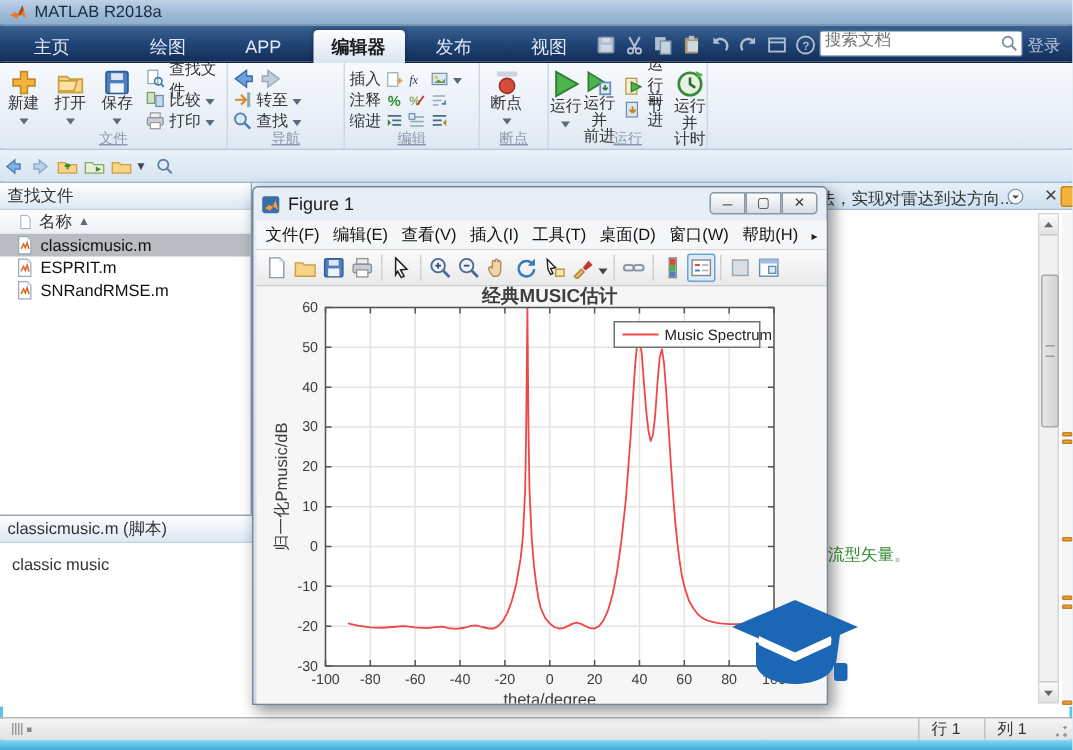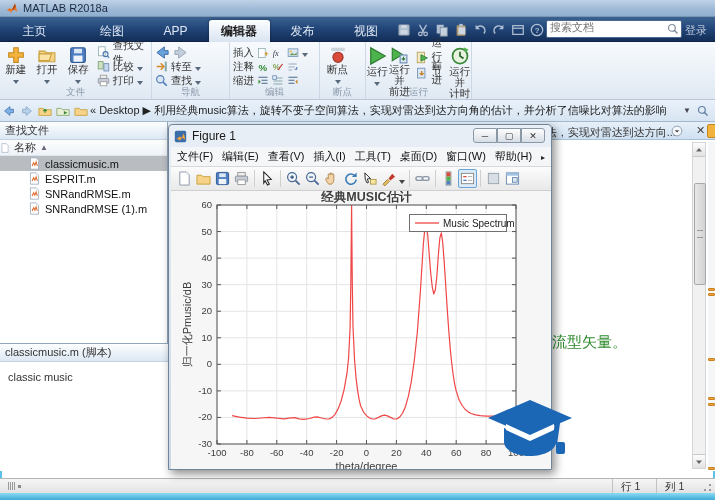--- a/index.html
+++ b/index.html
@@ -32,21 +32,21 @@
     border:1px solid #4a6a94;border-radius:2px;display:flex;align-items:flex-start;box-sizing:border-box;}
   #searchbox input{flex:1;border:0;outline:0;font-size:11px;color:#888;padding:0 3px;
     font-family:inherit;background:transparent;min-width:0;}
   #signin{position:absolute;right:8px;top:6px;font-size:11px;color:#b9c6d8;}
   
   #ribbon{left:0;top:42px;width:715px;height:58px;
     background:linear-gradient(#f7fafd,#e7eef6 70%,#dfe8f2);
     border-bottom:1px solid #b9c7d8;box-sizing:border-box;display:flex;}
   .rgroup{position:relative;height:100%;border-right:1px solid #ccd8e5;box-sizing:border-box;}
   .rgroup .glabel{position:absolute;bottom:0px;left:0;width:100%;text-align:center;
-    font-size:9.5px;color:#8b9aad;}
+    font-size:9.5px;color:#8b9aad;text-decoration:underline;}
   .gcontent{position:absolute;top:2px;left:0;right:0;bottom:13px;display:flex;align-items:stretch;}
   .bigbtn{width:35px;display:flex;flex-direction:column;align-items:center;justify-content:flex-start;
     padding-top:2px;font-size:10.5px;color:#333;text-align:center;white-space:pre-line;line-height:11px;}
   .bigbtn .bicon{height:20px;display:flex;align-items:center;}
   .smallcol{display:flex;flex-direction:column;justify-content:flex-start;padding-top:2px;gap:1px;}
   .smallbtn{display:flex;align-items:center;height:13px;font-size:10.5px;color:#333;gap:3px;padding:0 3px;}
   .minicol{display:flex;flex-direction:column;justify-content:center;gap:3px;padding:0 2px;}
   
   #addressbar{left:0;top:100px;width:715px;height:22px;
     background:linear-gradient(#eaf2fa,#d6e4f2);
@@ -56,36 +56,36 @@
   #crumb{white-space:nowrap;overflow:hidden;flex:1;}
   #addr-right{display:flex;align-items:center;margin-right:4px;gap:4px;}
   
   #folder-panel{left:0;top:122px;width:168px;height:221px;background:#fff;
     border-right:1px solid #93a7bb;box-sizing:border-box;}
   .panel-hdr{height:18px;background:linear-gradient(#fdfeff,#dce8f4);
     border-bottom:1px solid #c2d2e2;font-size:11px;color:#333;
     display:flex;align-items:center;padding-left:5px;box-sizing:border-box;}
   #col-hdr{height:16px;background:linear-gradient(#fdfdfd,#eef3f8);
     border-bottom:1px solid #dde5ee;display:flex;align-items:center;
-    font-size:11px;color:#333;padding-left:0;gap:4px;box-sizing:border-box;}
+    font-size:11px;color:#333;padding-left:12px;gap:4px;box-sizing:border-box;}
   .file-row{height:15px;display:flex;align-items:center;gap:4px;font-size:11px;color:#111;
-    padding-left:28px;box-sizing:border-box;white-space:nowrap;}
+    padding-left:10px;box-sizing:border-box;white-space:nowrap;}
   .file-row.selected{background:#b9bdc1;}
   #details-panel{left:0;top:343px;width:172px;height:128px;background:#fff;
     border-right:1px solid #93a7bb;border-top:1px solid #93a7bb;box-sizing:border-box;}
   #details-body{font-size:11px;color:#333;padding:9px 0 0 8px;}
   
   #editor-region{left:168px;top:122px;width:547px;height:349px;background:#fff;}
   #editor-tabbar{position:absolute;left:0;top:0;width:547px;height:18px;
     background:linear-gradient(#e7f0f9,#cfe0f1);border-bottom:1px solid #a8bed2;
     box-sizing:border-box;overflow:hidden;}
   #editor-tab-title{position:absolute;left:184px;top:3px;font-size:11px;color:#333;white-space:nowrap;}
   #tab-menu-btn{position:absolute;left:503px;top:3px;}
   #tab-close-btn{position:absolute;left:528px;top:2px;font-size:11px;color:#444;font-weight:bold;}
-  #editor-comment{position:absolute;left:384px;top:211px;font-size:15px;color:#2e8b2e;white-space:nowrap;}
+  #editor-comment{position:absolute;left:384px;top:240px;font-size:11px;color:#2e8b2e;white-space:nowrap;}
   #editor-scrollbar{position:absolute;left:524px;top:20px;width:14px;height:327px;background:#f1f1f1;
     border:1px solid #d5d5d5;box-sizing:border-box;}
   .sb-arrow{position:absolute;left:0;width:12px;height:13px;background:linear-gradient(#fcfcfc,#e2e2e2);
     border-bottom:1px solid #c9c9c9;display:flex;align-items:center;justify-content:center;}
   #sb-thumb{position:absolute;left:1px;top:40px;width:10px;height:100px;
     background:linear-gradient(90deg,#e8e8e8,#d2d2d2);border:1px solid #a8a8a8;border-radius:2px;}
   #sb-thumb:after{content:"";position:absolute;left:2px;top:46px;width:6px;height:6px;
     border-top:1px solid #999;border-bottom:1px solid #999;}
   #marker-col{position:absolute;left:540px;top:20px;width:7px;height:327px;background:#f4f6f8;}
   .marker{position:absolute;left:0px;width:7px;height:3px;background:#f2a43c;border:1px solid #c87f1d;
@@ -467,21 +467,20 @@
     <svg width="14" height="14" viewBox="0 0 16 16">
         <path d="M1 5h5l1.5 1.5H15V13H1z" fill="#e8f0d8" stroke="#8aa86a"></path>
         <path d="M9 8l4 2-4 2z" fill="#3a8a3a"></path>
       </svg>
     </span>
   <span class="aicon">
     <svg width="14" height="14" viewBox="0 0 16 16">
         <path d="M1 5h5l1.5 1.5H15V13H1z" fill="#f6d388" stroke="#c9a23f"></path>
       </svg>
     </span>
-  <span id="crumb"><span>« Desktop</span> <span>▶</span> <span>利用经典music算法，旋转不变子空间算法，实现对雷达到达方向角的估计，并分析了信噪比对算法的影响</span></span>
   <span id="addr-right">
     <span style="font-size:8px;color:#445;">▼</span>
     <span class="qicon">
       <svg width="12" height="12" viewBox="0 0 16 16">
           <circle cx="6.5" cy="6.5" r="4.5" fill="none" stroke="#4a6a94" stroke-width="1.6"></circle>
           <line x1="10" y1="10" x2="14" y2="14" stroke="#4a6a94" stroke-width="1.8"></line>
         </svg>
       </span>
   </span>
 </div>
@@ -518,30 +517,20 @@
       </div>
       <div class="file-row">
         <span>
           <svg width="13" height="13" viewBox="0 0 16 16">
             <path d="M3 1h7l3 3v11H3z" fill="#fff" stroke="#9aaabb"></path>
             <path d="M10 1l3 3h-3z" fill="#dde4ea"></path>
             <path d="M5 11l2-4 1.5 3L10 6l1.5 5" stroke="#e06a2a" stroke-width="1.3" fill="none"></path>
           </svg>
         </span>
         <span>SNRandRMSE.m</span>
-      </div>
-      <div class="file-row">
-        <span>
-          <svg width="13" height="13" viewBox="0 0 16 16">
-            <path d="M3 1h7l3 3v11H3z" fill="#fff" stroke="#9aaabb"></path>
-            <path d="M10 1l3 3h-3z" fill="#dde4ea"></path>
-            <path d="M5 11l2-4 1.5 3L10 6l1.5 5" stroke="#e06a2a" stroke-width="1.3" fill="none"></path>
-          </svg>
-        </span>
-        <span>SNRandRMSE (1).m</span>
       </div>
     </div>
 </div>
 
 <div class="abs" id="details-panel">
   <div class="panel-hdr">classicmusic.m (脚本)</div>
   <div id="details-body">classic music</div>
 </div>
 
 <div class="abs" id="editor-region">

